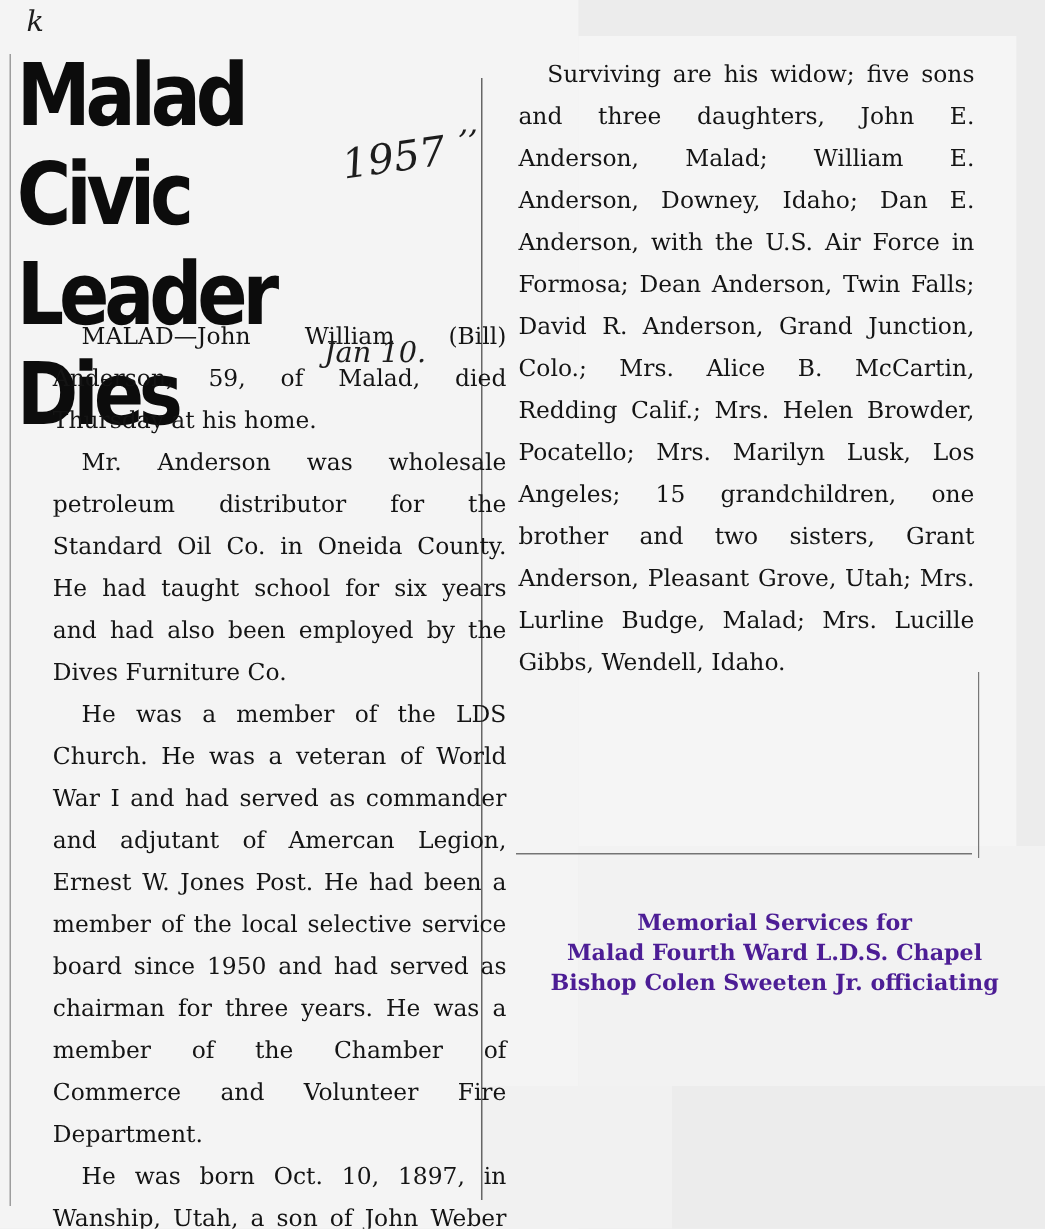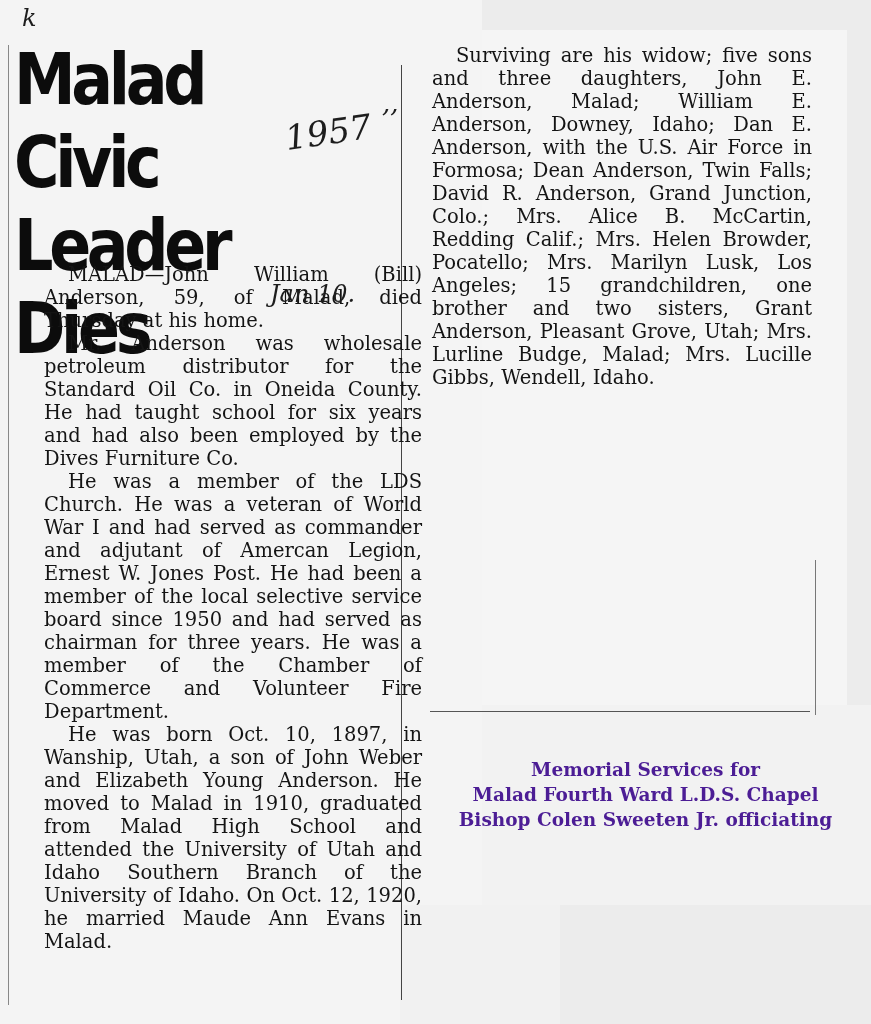--- a/index.html
+++ b/index.html
@@ -30,21 +30,21 @@
   }
   .handwriting {
     position: absolute; font-family: "DejaVu Serif", serif; font-style: italic;
     color: #1d1d1d;
   }
   #hw-mark { left: 22px; top: 4px; font-size: 24px; }
   #hw-year { left: 285px; top: 112px; font-size: 34px; transform: rotate(-8deg); }
   #hw-date { left: 270px; top: 280px; font-size: 24px; }
   #hw-quote { left: 382px; top: 88px; font-size: 26px; }
 
-  .col { position: absolute; font-size: 19.5px; line-height: 23px; text-align: justify; }
+  .col { position: absolute; font-size: 19.5px; line-height: 35px; text-align: justify; }
   #col-left { left: 16px; top: 263px; width: 378px; margin-left: 28px; }
   #col-right { left: 432px; top: 44px; width: 380px; }
   .col p { margin: 0; text-indent: 24px; }
   .col p.first { text-indent: 24px; }
 
   .memorial {
     position: absolute; left: 420px; top: 757px; width: 451px;
     text-align: center; font-weight: bold; font-size: 18.5px; line-height: 25px;
     font-family: "DejaVu Serif", serif; color: #4c1d95;
   }

